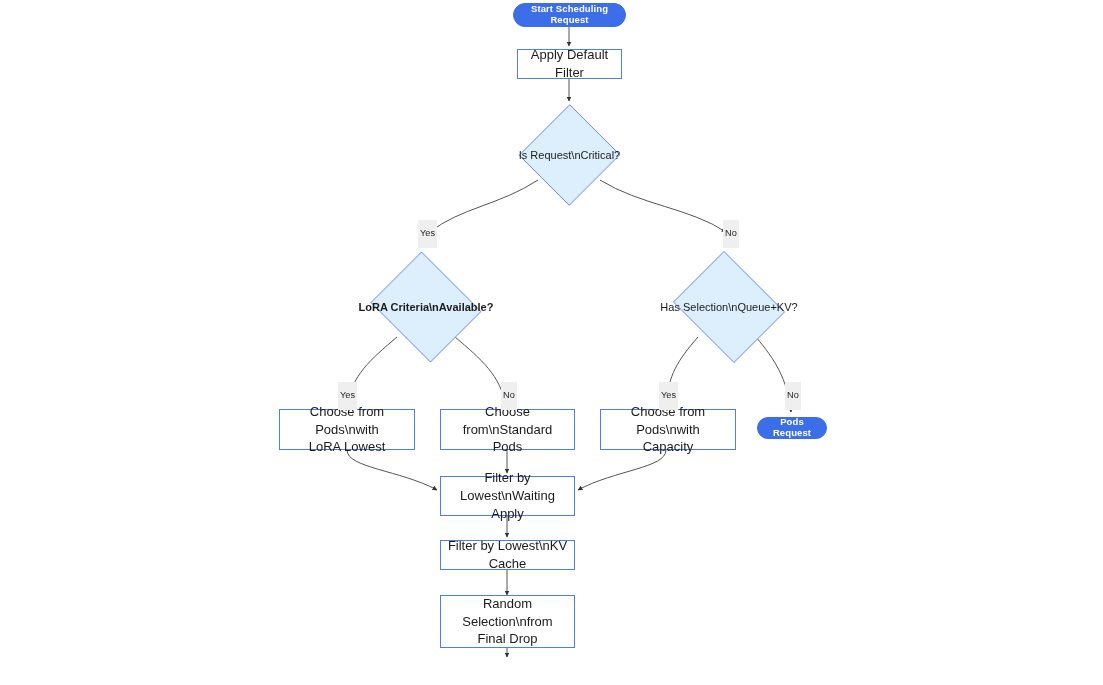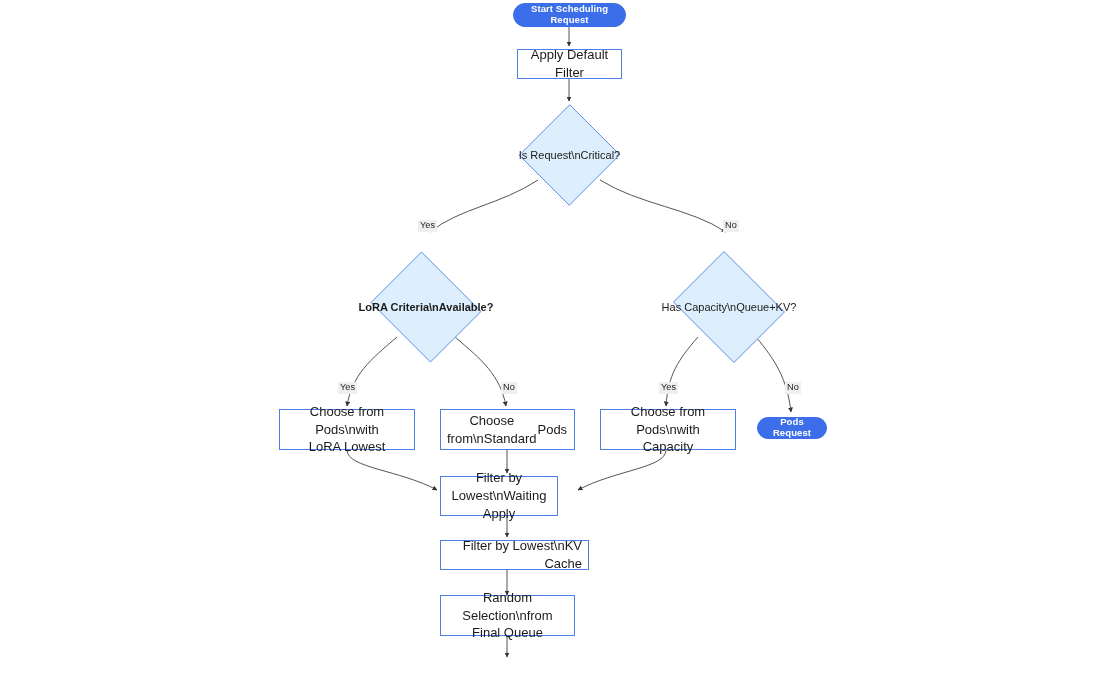--- a/index.html
+++ b/index.html
@@ -87,21 +87,21 @@
     position: relative;
     z-index: 2;
     pointer-events: none;
   }
   
   .edge-label {
     position: absolute;
     font-size: 9.2px;
     color: #262626;
     background: #efefef;
-    padding: 0px 2px;
+    padding: 8px 2px;
     line-height: 1.25;
     z-index: 6;
     white-space: nowrap;
   }
 </style>
 </head>
 <body>
 
 <div id="canvas">
 
@@ -156,54 +156,54 @@
     <span class="diamond-label">Is Request\nCritical?</span>
   </div>
 
   <div class="node decision" style="left:366px; top:256px; width:120px; height:102px;font-weight:bold;">
     <span class="diamond-shape"></span>
     <span class="diamond-label">LoRA Criteria\nAvailable?</span>
   </div>
 
   <div class="node decision" style="left:668px; top:256px; width:122px; height:102px;">
     <span class="diamond-shape"></span>
-    <span class="diamond-label">Has Capacity\nQueue+KV?</span>
+    <span class="diamond-label">Has Selection\nQueue+KV?</span>
   </div>
 
   <div class="node process" style="left:279px; top:409px; width:136px; height:41px; flex-direction:column;">
     <span class="lbl">Choose from Pods\nwith</span>
     <span class="lbl">LoRA Lowest</span>
   </div>
 
-  <div class="node process" style="left:440px; top:409px; width:135px; height:41px; flex-direction:row;justify-content:center;">
+  <div class="node process" style="left:440px; top:409px; width:135px; height:41px; flex-direction:column;justify-content:center;">
     <span class="lbl">Choose from\nStandard</span>
     <span class="lbl">Pods</span>
   </div>
 
   <div class="node process" style="left:600px; top:409px; width:136px; height:41px; flex-direction:column;">
     <span class="lbl">Choose from Pods\nwith</span>
     <span class="lbl">Capacity</span>
   </div>
 
   <div class="node terminal" style="left:757px; top:417px; width:70px; height:22px;">
     <span>Pods Request</span>
   </div>
 
-  <div class="node process" style="left:440px; top:476px; width:118px; height:40px; flex-direction:column;">
+  <div class="node process" style="left:440px; top:476px; width:135px; height:40px; flex-direction:column;">
     <span class="lbl">Filter by Lowest\nWaiting</span>
     <span class="lbl">Apply</span>
   </div>
 
-  <div class="node process" style="left:440px; top:540px; width:149px; height:30px;text-align:right;">
+  <div class="node process" style="left:440px; top:540px; width:135px; height:30px;">
     <span class="lbl">Filter by Lowest\nKV Cache</span>
   </div>
 
-  <div class="node process" style="left:440px; top:595px; width:135px; height:41px; flex-direction:column;">
+  <div class="node process" style="left:440px; top:595px; width:135px; height:53px; flex-direction:column;">
     <span class="lbl">Random Selection\nfrom</span>
-    <span class="lbl">Final Queue</span>
+    <span class="lbl">Final Drop</span>
   </div>
 
   <div class="node terminal" style="left:493px; top:659px; width:29px; height:22px;margin-top:33px;">
     <span>End</span>
   </div>
 
   <div class="edge-label" style="left:418px; top:220px;">Yes</div>
 
   <div class="edge-label" style="left:723px; top:220px;">No</div>
 

